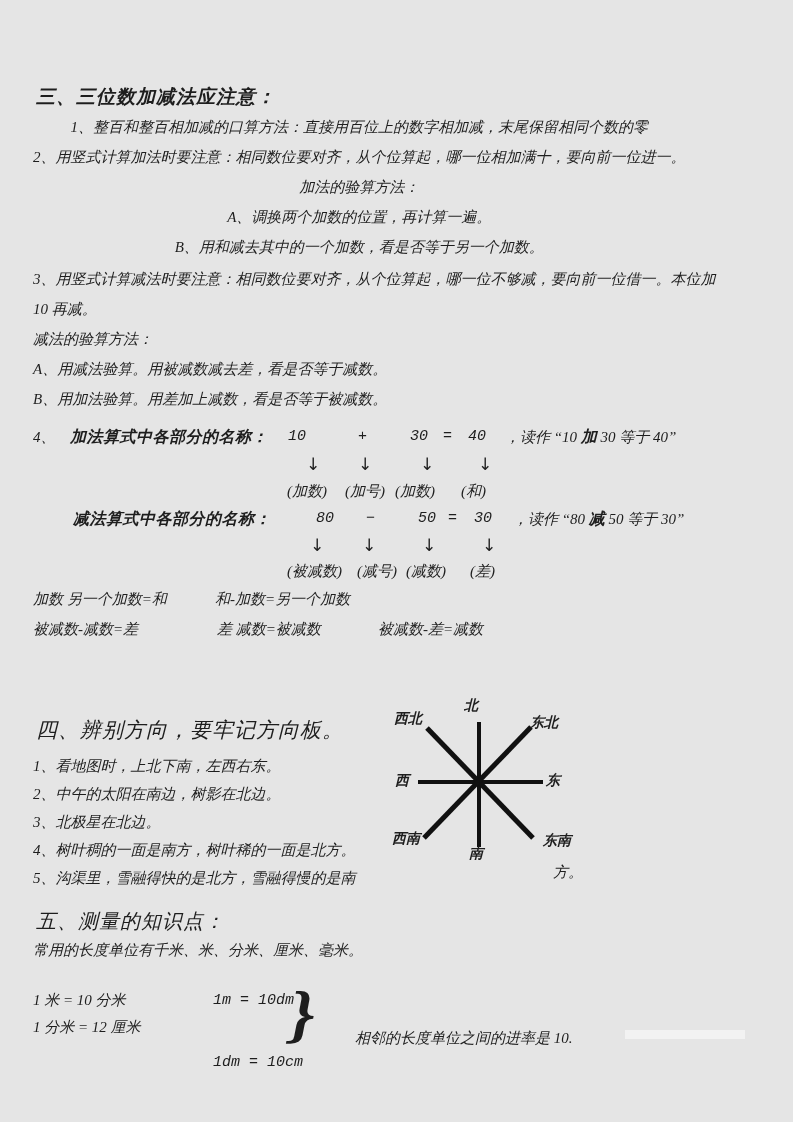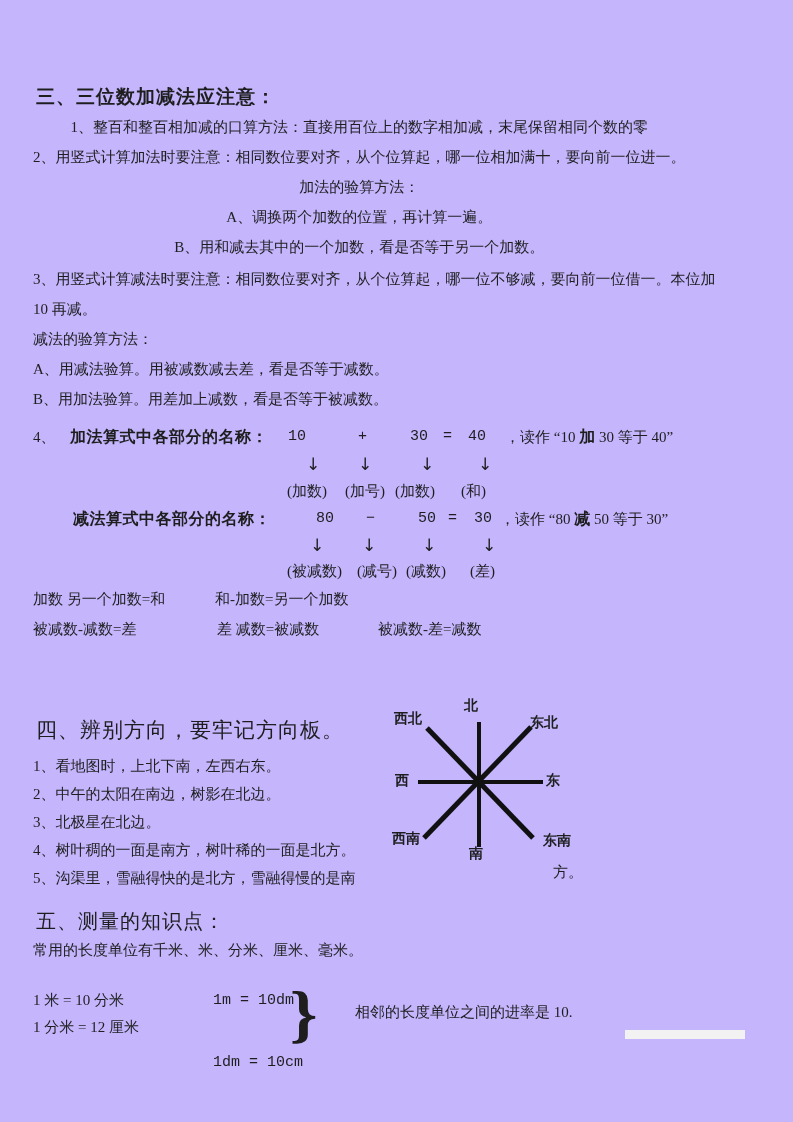--- a/index.html
+++ b/index.html
@@ -1,22 +1,23 @@
 <!DOCTYPE html>
 <html><head>
 <meta charset="utf-8">
 <style>
   html,body{margin:0;padding:0;background:#ffffff;}
   #page{
     position:relative;
     width:793px;height:1122px;
-    background:#c4b5fd;
+    background:#e5e5e5;
     font-family:"Liberation Serif","DejaVu Serif",serif;
     color:#1e1e1e;
     overflow:hidden;
+    font-style:italic;
   }
   .abs{position:absolute;}
   .h1{font-size:19px;font-weight:bold;letter-spacing:1px;}
   .h2{font-size:21px;font-weight:normal;letter-spacing:1px;}
   .h3{font-size:20px;font-weight:normal;letter-spacing:1px;}
   .bodyline{font-size:15px;line-height:30px;white-space:nowrap;}
   .bodyline2{font-size:15px;line-height:28px;white-space:nowrap;}
   .eq-label{font-size:16px;font-weight:bold;letter-spacing:0.5px;margin-left:8px;}
   .eq-num{font-family:"Liberation Mono","DejaVu Sans Mono",monospace;font-size:15px;}
   .eq-arrow{font-size:17px;font-family:"DejaVu Sans",sans-serif;}
@@ -72,21 +73,21 @@
     <span class="abs eq-part" style="left:345px;top:62px;">(加号)</span>
     <span class="abs eq-part" style="left:395px;top:62px;">(加数)</span>
     <span class="abs eq-part" style="left:461px;top:62px;">(和)</span>
 
     <span class="abs eq-label" style="left:65px;top:89px;">减法算式中各部分的名称：</span>
     <span class="abs eq-num" style="left:316px;top:90px;">80</span>
     <span class="abs eq-num" style="left:366px;top:90px;">−</span>
     <span class="abs eq-num" style="left:418px;top:90px;">50</span>
     <span class="abs eq-num" style="left:448px;top:90px;">=</span>
     <span class="abs eq-num" style="left:474px;top:90px;">30</span>
-    <span class="abs eq-reading" style="left:500px;top:89px;"><span>，读作 “80 </span><b>减</b><span> 50 等于 30”</span></span>
+    <span class="abs eq-reading" style="left:513px;top:89px;"><span>，读作 “80 </span><b>减</b><span> 50 等于 30”</span></span>
 
     <span class="abs eq-arrow" style="left:310px;top:115px;">↓</span>
     <span class="abs eq-arrow" style="left:362px;top:115px;">↓</span>
     <span class="abs eq-arrow" style="left:422px;top:115px;">↓</span>
     <span class="abs eq-arrow" style="left:482px;top:115px;">↓</span>
 
     <span class="abs eq-part" style="left:287px;top:142px;">(被减数)</span>
     <span class="abs eq-part" style="left:357px;top:142px;">(减号)</span>
     <span class="abs eq-part" style="left:406px;top:142px;">(减数)</span>
     <span class="abs eq-part" style="left:470px;top:142px;">(差)</span>
@@ -127,18 +128,18 @@
 
   <div class="abs h3" style="left:36px;top:908px;">五、测量的知识点：</div>
   <div class="abs" style="left:33px;top:941px;font-size:15px;white-space:nowrap;">常用的长度单位有千米、米、分米、厘米、毫米。</div>
 
   <div class="abs" style="left:33px;top:985px;width:700px;height:90px;">
     <span class="abs meas-cn" style="left:0;top:6px;">1 米 = 10 分米</span>
     <span class="abs meas-cn" style="left:0;top:33px;">1 分米 = 12 厘米</span>
     <span class="abs meas-en" style="left:180px;top:7px;">1m = 10dm</span>
     <span class="abs meas-en" style="left:180px;top:34px;margin-top:35px;">1dm = 10cm</span>
     <span class="abs brace" style="left:258px;top:-8px;">}</span>
-    <span class="abs note" style="left:322px;top:18px;">相邻的长度单位之间的进率是 10.</span>
+    <span class="abs note" style="left:322px;top:44px;">相邻的长度单位之间的进率是 10.</span>
   </div>
 
   <div class="abs artifact" style="left:625px;top:1030px;width:120px;height:9px;"></div>
 
 </div>
 
 </body></html>

